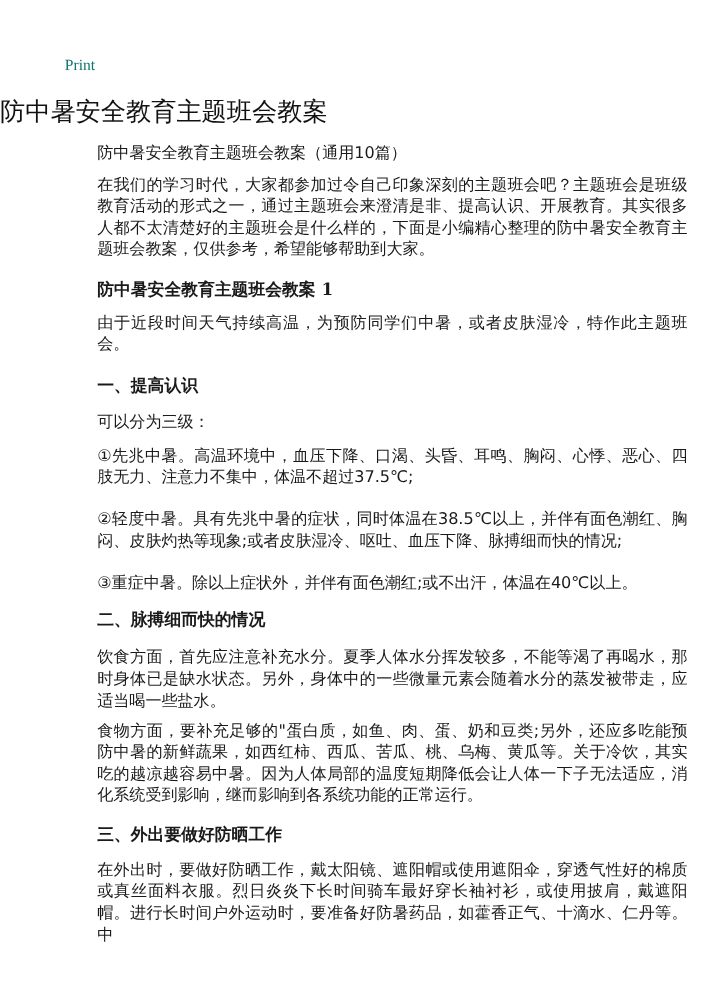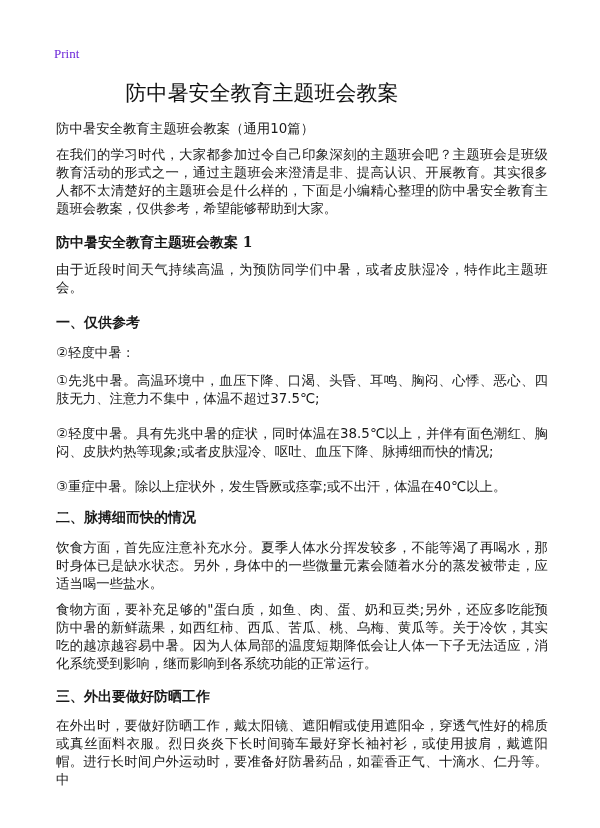--- a/index.html
+++ b/index.html
@@ -4,27 +4,27 @@
 <style>
   html, body { margin: 0; padding: 0; background: #ffffff; }
   body {
     width: 600px; height: 828px; overflow: hidden; position: relative;
     font-family: "DejaVu Sans", "Liberation Sans", sans-serif;
     color: #1a1a1a;
   }
   .print-label {
     position: absolute; left: 54px; top: 46px;
     font-family: "Liberation Serif", "DejaVu Serif", serif;
-    font-size: 13px; color: #6d28d9;
+    font-size: 13px; color: #0f766e;
   }
   .title {
     position: absolute; left: 0; width: 524px; top: 80px;
-    text-align: center; font-size: 21px; line-height: 26px; color: #111;
+    text-align: left; font-size: 21px; line-height: 26px; color: #111;
   }
-  .block { position: absolute; left: 45px; width: 492px; font-size: 13.4px; line-height: 18px; padding-left: 11px; }
+  .block { position: absolute; left: 70px; width: 492px; font-size: 13.4px; line-height: 18px; padding-left: 11px; }
   .block p { margin: 0; text-align: justify; }
   .bold { font-weight: bold; font-family: "DejaVu Serif", "Liberation Serif", serif; font-size: 14px; }
 </style>
 </head>
 <body>
 
 <div class="print-label">Print</div>
 
 <h1 class="title" style="margin:0;font-weight:normal;">防中暑安全教育主题班会教案</h1>
 
@@ -38,33 +38,33 @@
 
 <div class="block bold" style="top:233px;">
   <p>防中暑安全教育主题班会教案 1</p>
 </div>
 
 <div class="block" style="top:261px;">
   <p>由于近段时间天气持续高温，为预防同学们中暑，或者皮肤湿冷，特作此主题班会。</p>
 </div>
 
 <div class="block bold" style="top:313px;">
-  <p>一、仅供参考</p>
+  <p>一、提高认识</p>
 </div>
 <div class="block" style="top:344px;">
-  <p>②轻度中暑：</p>
+  <p>可以分为三级：</p>
 </div>
 <div class="block" style="top:372px;">
   <p>①先兆中暑。高温环境中，血压下降、口渴、头昏、耳鸣、胸闷、心悸、恶心、四肢无力、注意力不集中，体温不超过37.5℃;</p>
 </div>
 <div class="block" style="top:425px;">
   <p>②轻度中暑。具有先兆中暑的症状，同时体温在38.5℃以上，并伴有面色潮红、胸闷、皮肤灼热等现象;或者皮肤湿冷、呕吐、血压下降、脉搏细而快的情况;</p>
 </div>
 <div class="block" style="top:478px;">
-  <p>③重症中暑。除以上症状外，发生昏厥或痉挛;或不出汗，体温在40℃以上。</p>
+  <p>③重症中暑。除以上症状外，并伴有面色潮红;或不出汗，体温在40℃以上。</p>
 </div>
 
 <div class="block bold" style="top:508px;">
   <p>二、脉搏细而快的情况</p>
 </div>
 <div class="block" style="top:539px;font-family:Liberation Serif, serif;">
   <p>饮食方面，首先应注意补充水分。夏季人体水分挥发较多，不能等渴了再喝水，那时身体已是缺水状态。另外，身体中的一些微量元素会随着水分的蒸发被带走，应适当喝一些盐水。</p>
 </div>
 <div class="block" style="top:601px;">
   <p>食物方面，要补充足够的"蛋白质，如鱼、肉、蛋、奶和豆类;另外，还应多吃能预防中暑的新鲜蔬果，如西红柿、西瓜、苦瓜、桃、乌梅、黄瓜等。关于冷饮，其实吃的越凉越容易中暑。因为人体局部的温度短期降低会让人体一下子无法适应，消化系统受到影响，继而影响到各系统功能的正常运行。</p>

